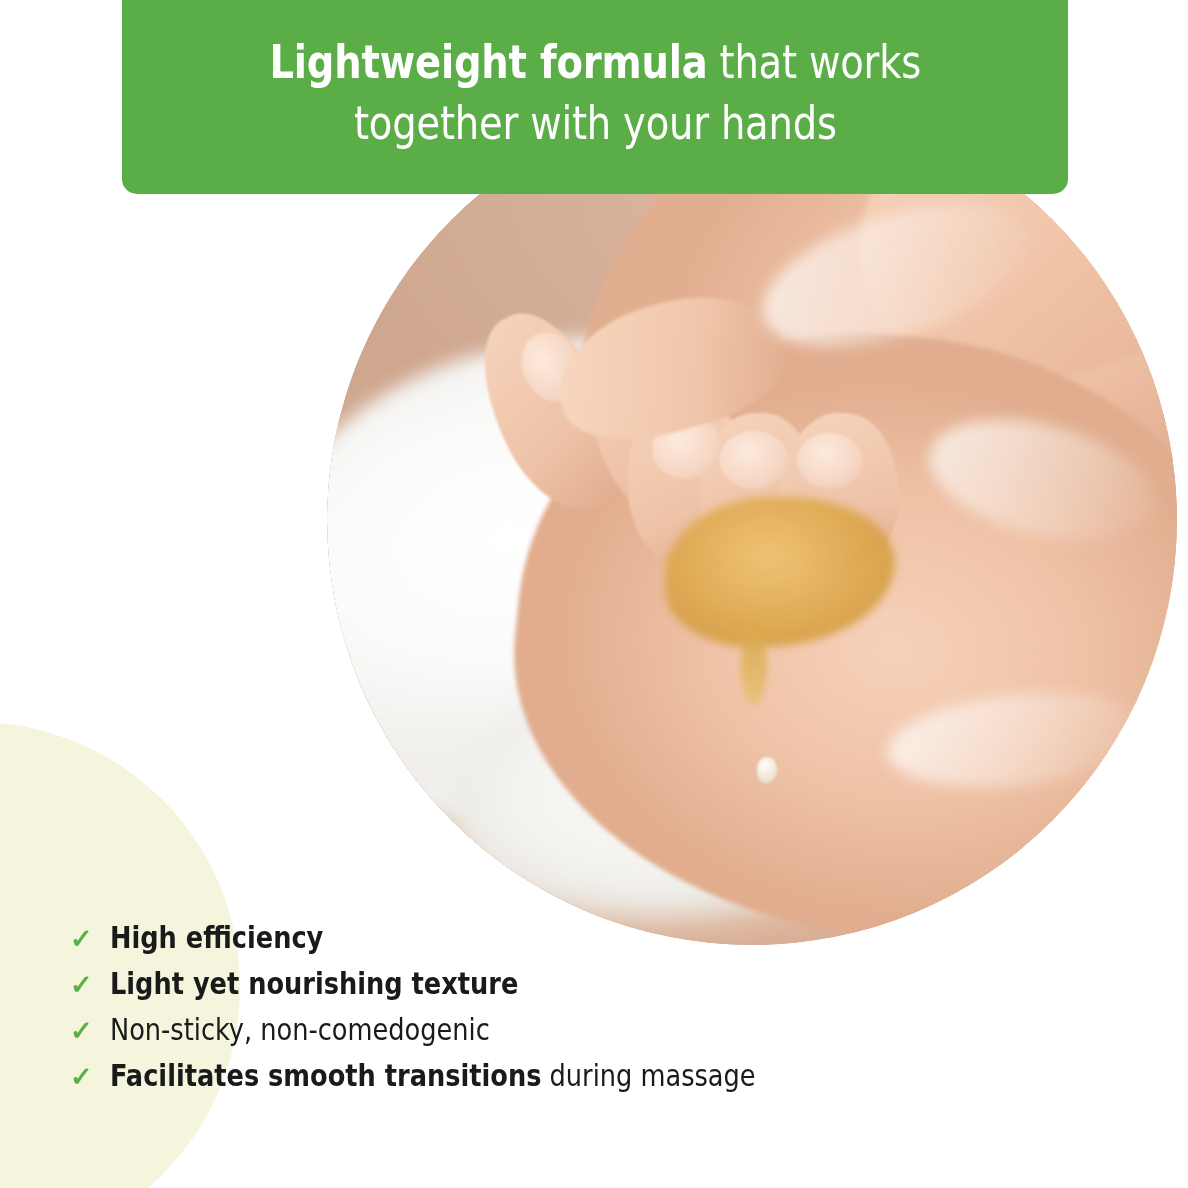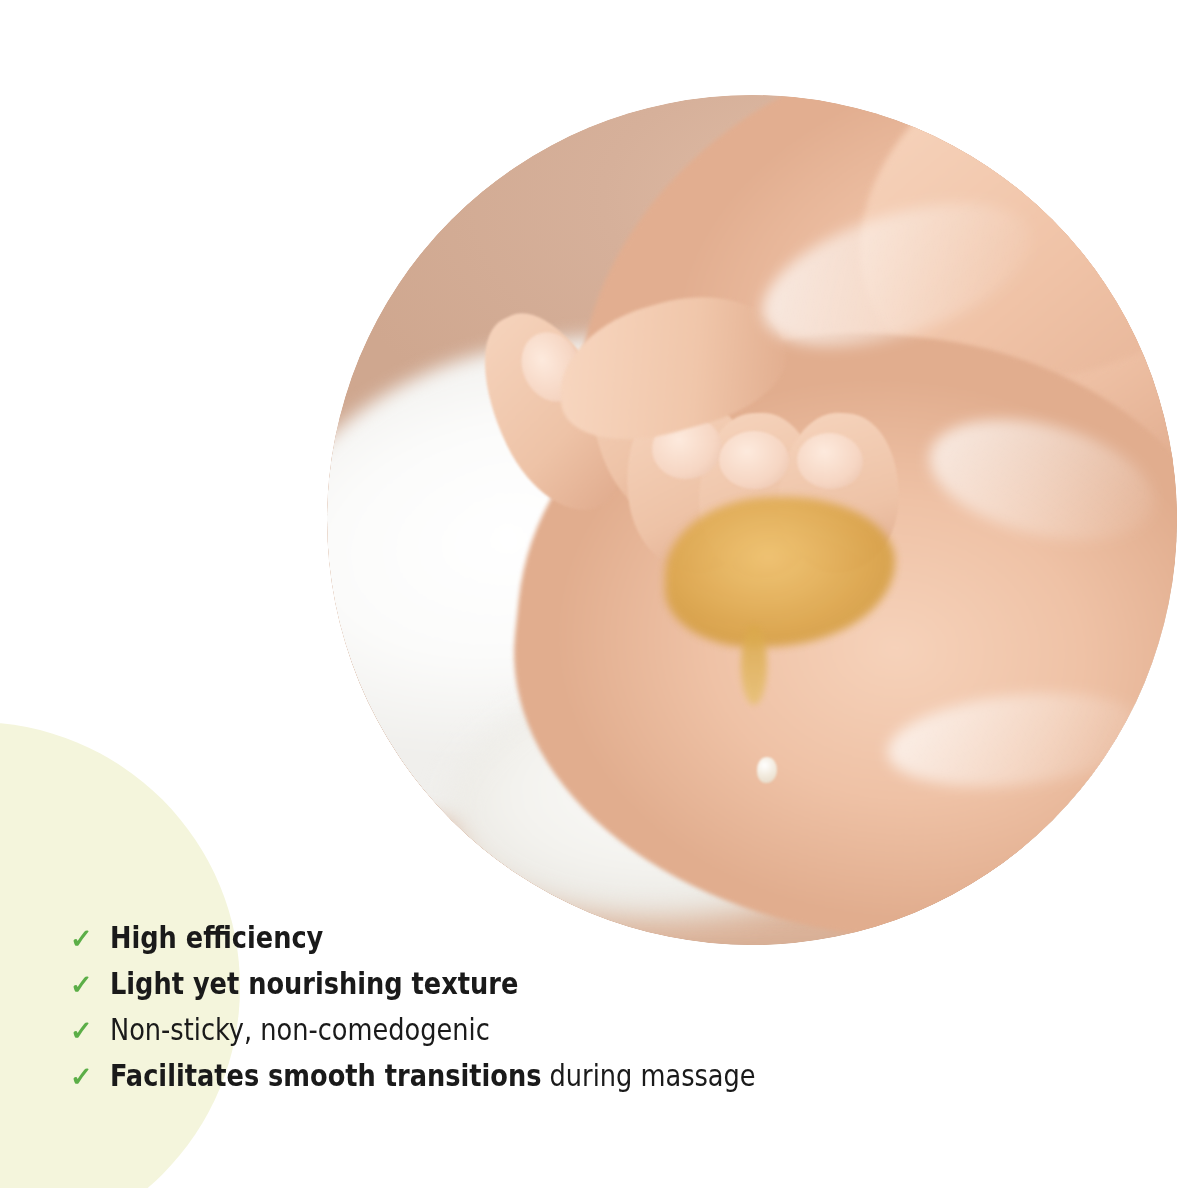--- a/index.html
+++ b/index.html
@@ -237,20 +237,26 @@
       <div class="thumb"></div>
       <div class="oil"></div>
       <div class="oil-drip"></div>
       <div class="droplet"></div>
       <div class="shine s1"></div>
       <div class="shine s2"></div>
       <div class="shine s3"></div>
     </div>
   </div>
 
+  <div class="headline-box">
+    <div class="headline">
+      <span class="hl-strong">Lightweight formula</span><span class="hl-rest"> that works</span>
+      <span class="hl-line2">together with your hands</span>
+    </div>
+  </div>
 
   <div class="benefits">
 
     <div class="benefit-row">
       <span class="check-icon">✓</span>
       <span class="benefit-text"><span class="b">High efficiency</span><span class="r"></span></span>
     </div>
 
     <div class="benefit-row">
       <span class="check-icon">✓</span>

